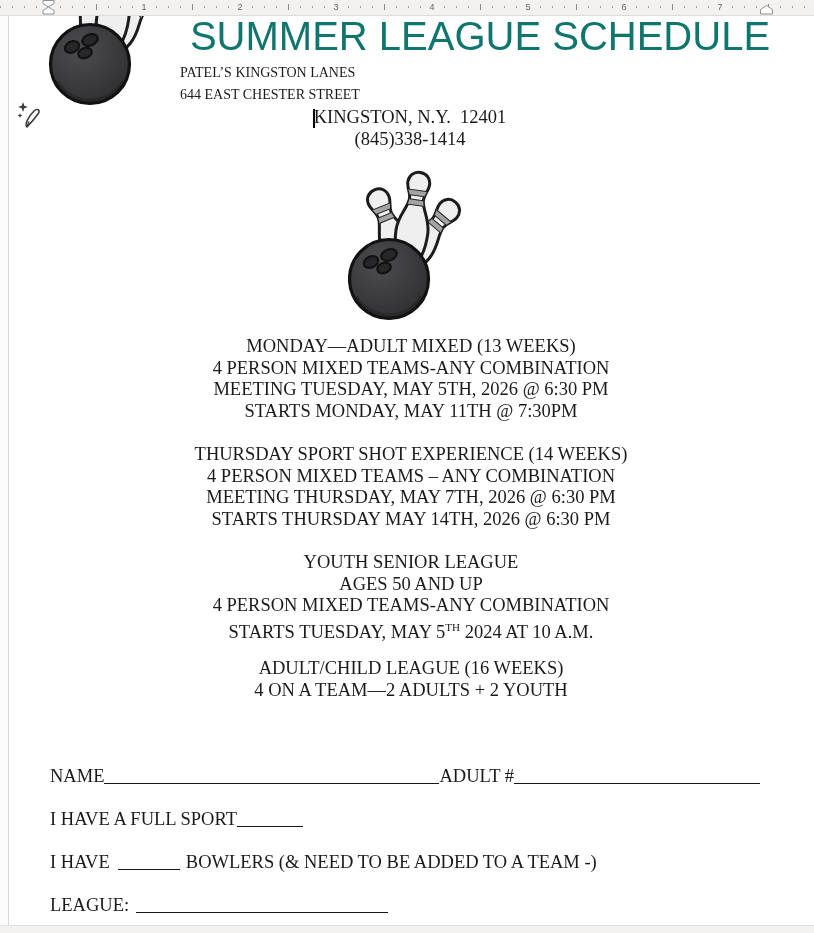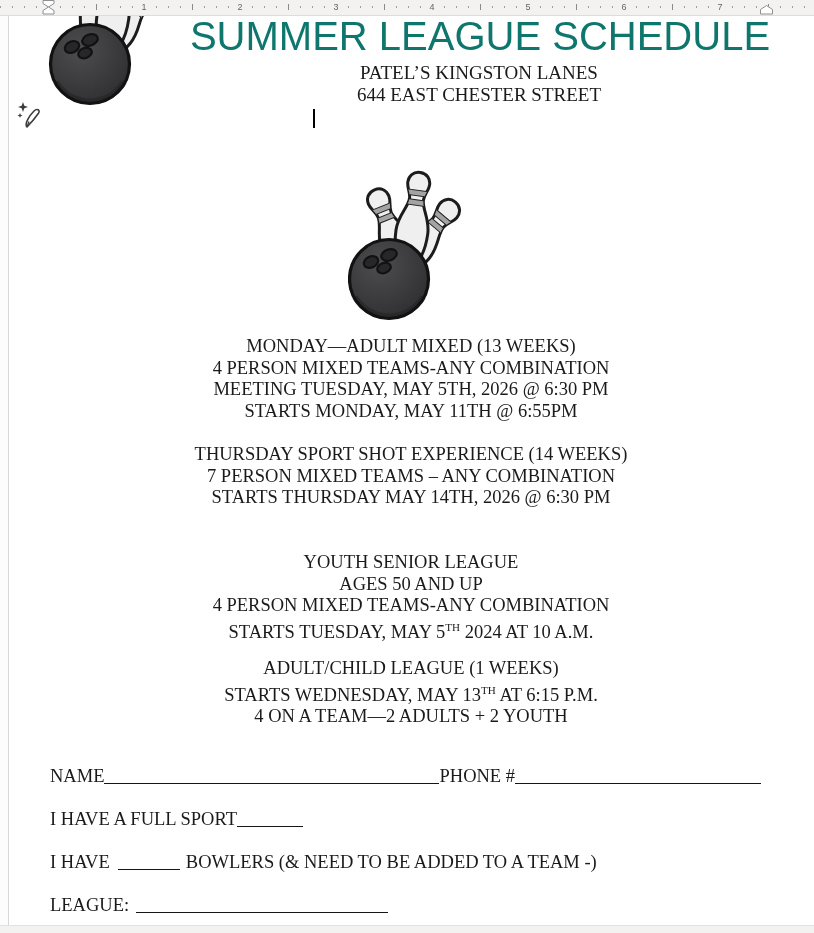--- a/index.html
+++ b/index.html
@@ -19,22 +19,22 @@
     font:9px "Liberation Sans",sans-serif;color:#666;background:#f3f2f1;padding:0 2px;line-height:12px}
   .marker{position:absolute;z-index:6}
   
   .gutter{position:absolute;left:0;top:16px;width:8px;height:909px;background:#fcfcfc;
     border-right:1px solid #d8d8d8;z-index:4}
   .bottom-strip{position:absolute;left:0;top:925px;width:814px;height:8px;background:#f3f2f1;
     border-top:1px solid #e2e2e2;z-index:4}
   
   .title{position:absolute;left:146px;top:14px;width:668px;text-align:center;white-space:nowrap;
     font-family:"Liberation Sans",sans-serif;font-size:40px;color:#0f766e;z-index:2}
-  .addr12{position:absolute;left:180px;top:62px;width:598px;text-align:center;
-    font-size:19px;line-height:22px;white-space:nowrap;z-index:2}
+  .addr12{position:absolute;left:180px;top:62px;width:598px;
+    font-size:14px;line-height:22px;white-space:nowrap;z-index:2}
   .addr34{position:absolute;left:9px;top:106px;width:802px;text-align:center;
     font-size:18.5px;line-height:22px;white-space:nowrap;z-index:2}
   .sec{position:absolute;left:9px;width:804px;text-align:center;
     font-size:18.5px;line-height:21.5px;white-space:nowrap;z-index:2}
   .sec .hd{font-weight:normal}
   .sup{vertical-align:super;font-size:0.6em}
   .row{position:absolute;left:50px;font-size:18.5px;line-height:22px;white-space:nowrap;z-index:2}
   .fill{display:inline-block;height:2px;border-bottom:1.5px solid #161616;vertical-align:-2px}
   .caret{position:absolute;left:313px;top:109px;width:1.5px;height:19px;background:#000;z-index:3}
   .clip{position:absolute;z-index:1}
@@ -118,53 +118,55 @@
   </svg>
 
   <div class="caret"></div>
 
   <div class="title">SUMMER LEAGUE SCHEDULE</div>
 
   <div class="addr12">
     <div>PATEL’S KINGSTON LANES</div>
     <div>644 EAST CHESTER STREET</div>
   </div>
+  <div class="addr34">
+    <div>KINGSTON, N.Y.&nbsp; 12401</div>
+    <div>(845)338-1414</div>
+  </div>
 
   <div class="sec" style="top:336px">
     <div class="hd">MONDAY—ADULT MIXED (13 WEEKS)</div>
     <div>4 PERSON MIXED TEAMS-ANY COMBINATION</div>
     <div>MEETING TUESDAY, MAY 5TH, 2026 @ 6:30 PM</div>
-    <div>STARTS MONDAY, MAY 11TH @ 6:55PM</div>
+    <div>STARTS MONDAY, MAY 11TH @ 7:30PM</div>
   </div>
 
   <div class="sec" style="top:444px">
     <div class="hd">THURSDAY SPORT SHOT EXPERIENCE (14 WEEKS)</div>
-    <div>7 PERSON MIXED TEAMS – ANY COMBINATION</div>
+    <div>4 PERSON MIXED TEAMS – ANY COMBINATION</div>
+    <div>MEETING THURSDAY, MAY 7TH, 2026 @ 6:30 PM</div>
     <div>STARTS THURSDAY MAY 14TH, 2026 @ 6:30 PM</div>
   </div>
 
   <div class="sec" style="top:552px">
     <div class="hd">YOUTH SENIOR LEAGUE</div>
     <div>AGES 50 AND UP</div>
     <div>4 PERSON MIXED TEAMS-ANY COMBINATION</div>
     <div>
       <span>STARTS TUESDAY, MAY 5</span><span class="sup">TH</span><span> 2024 AT 10 A.M.</span>
     </div>
   </div>
 
   <div class="sec" style="top:658px">
-    <div class="hd">ADULT/CHILD LEAGUE (1 WEEKS)</div>
-    <div>
-      <span>STARTS WEDNESDAY, MAY 13</span><span class="sup">TH</span><span> AT 6:15 P.M.</span>
-    </div>
+    <div class="hd">ADULT/CHILD LEAGUE (16 WEEKS)</div>
     <div>4 ON A TEAM—2 ADULTS + 2 YOUTH</div>
   </div>
 
   <div class="row" style="top:765px">
-    <span>NAME</span><span class="fill" style="width:335px"></span><span>PHONE #</span><span class="fill" style="width:246px"></span>
+    <span>NAME</span><span class="fill" style="width:335px"></span><span>ADULT #</span><span class="fill" style="width:246px"></span>
   </div>
 
   <div class="row" style="top:808px">
     <span>I HAVE A FULL SPORT</span><span class="fill" style="width:66px"></span>
   </div>
 
   <div class="row" style="top:851px">
     <span>I HAVE</span><span class="fill" style="width:62px;margin:0 6px 0 8px"></span><span>BOWLERS (&amp; NEED TO BE ADDED TO A TEAM -)</span>
   </div>
 

